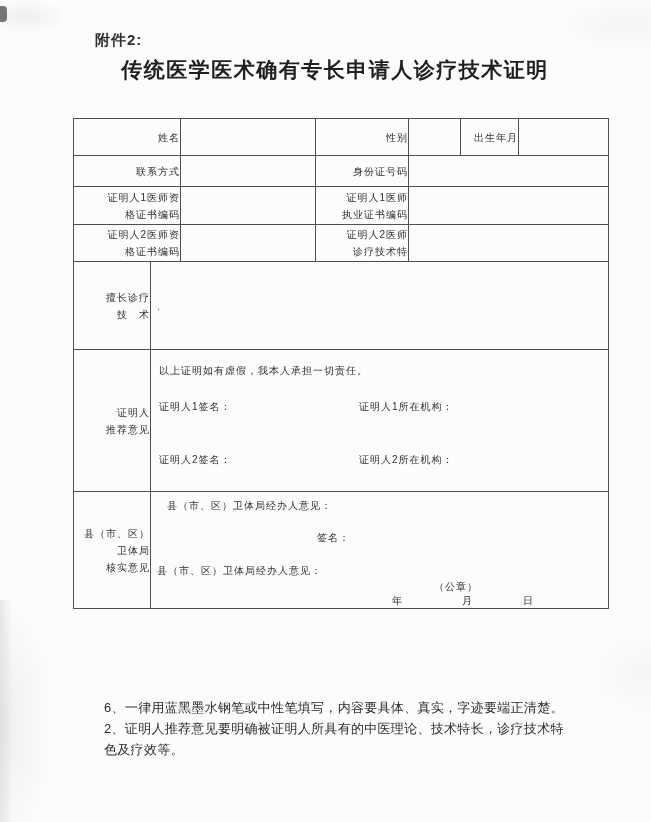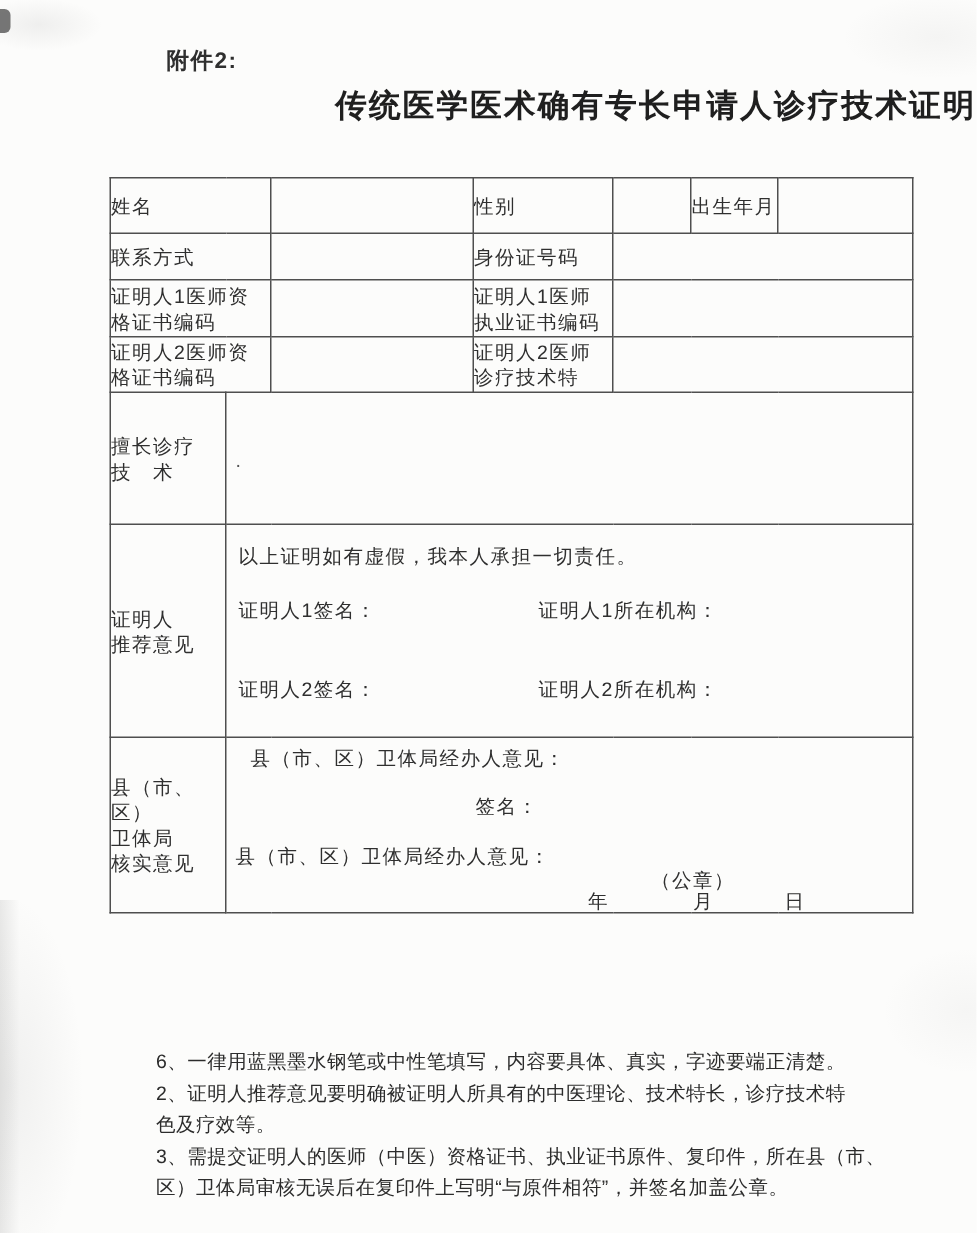--- a/index.html
+++ b/index.html
@@ -23,36 +23,36 @@
   .scan-mark {
     position:absolute; left:0; top:6px; width:7px; height:16px;
     background:#4a4a4a; border-radius:0 4px 4px 0; opacity:0.75;
   }
   .edge-band {
     position:absolute; left:0; top:600px; width:13px; height:222px;
     background:linear-gradient(to right, rgba(90,90,90,0.12), rgba(90,90,90,0.0));
   }
   .attachment {
     position:absolute; left:95px; top:31px;
-    font-size:15px; font-weight:bold; letter-spacing:1px;margin-left:16px;
+    font-size:15px; font-weight:bold; letter-spacing:1px;
   }
   .title {
     position:absolute; left:0; top:56px; width:651px;
     padding-left:19px; box-sizing:border-box;
-    text-align:right; font-size:21px; font-weight:bold; letter-spacing:1.5px;
+    text-align:center; font-size:21px; font-weight:bold; letter-spacing:1.5px;
     color:#1f1f1f;
   }
   table.form {
     position:absolute; left:73px; top:118px;
     border-collapse:collapse; table-layout:fixed; width:535px;
   }
   table.form td {
     border:1px solid #4f4f4f;
-    font-size:13px; color:#2f2f2f;
-    text-align:left; vertical-align:middle;
+    font-size:10px; color:#2f2f2f;
+    text-align:right; vertical-align:middle;
     padding:0; letter-spacing:1px;
     line-height:17px;
     overflow:hidden;
   }
   td.content {
     text-align:left; vertical-align:top; position:relative; letter-spacing:0.5px;
   }
   .ml { white-space:pre-line; }
   .abs { position:absolute; white-space:nowrap; }
   
@@ -161,17 +161,15 @@
         <span class="abs day">日</span>
       </td>
     </tr>
   </tbody>
     </table>
 
   <div class="notes">
     <p>6、一律用蓝黑墨水钢笔或中性笔填写，内容要具体、真实，字迹要端正清楚。</p>
     <p>2、证明人推荐意见要明确被证明人所具有的中医理论、技术特长，诊疗技术特
 色及疗效等。</p>
-    <p>3、需提交证明人的医师（中医）资格证书、执业证书原件、复印件，所在县（市、
-区）卫体局审核无误后在复印件上写明“与原件相符”，并签名加盖公章。</p>
   </div>
 
 </div>
 
 </body></html>

